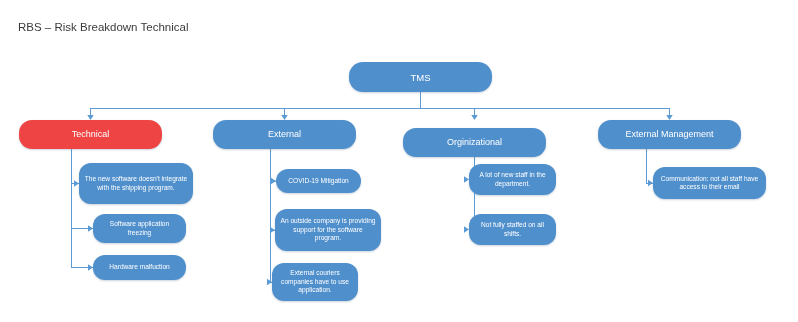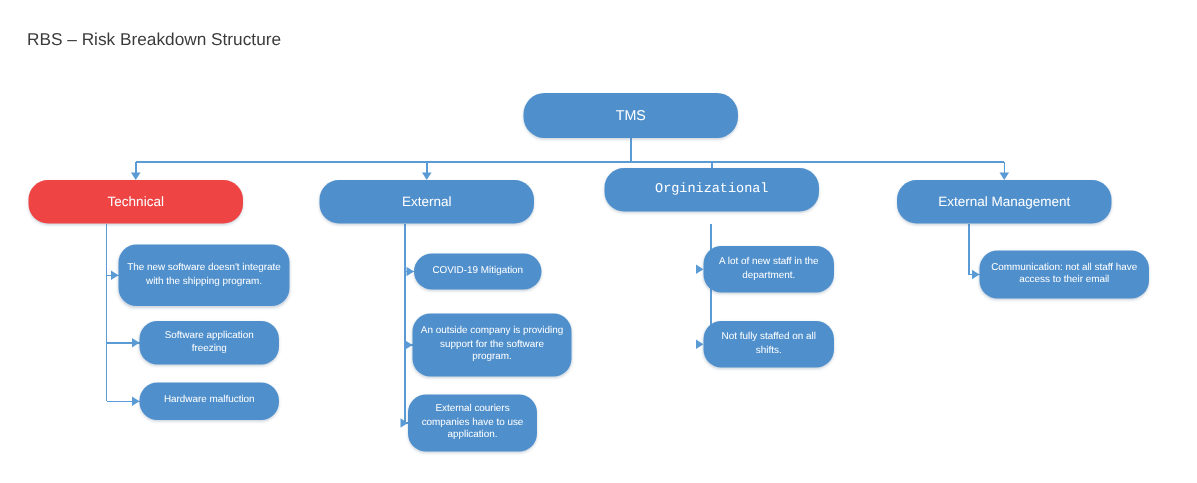--- a/index.html
+++ b/index.html
@@ -75,21 +75,21 @@
   .node-label {
     display: block;
     width: 100%;
   }
 </style>
 </head>
 <body>
 
 <div id="canvas">
 
-  <div id="diagram-title">RBS – Risk Breakdown Structure</div>
+  <div id="diagram-title">RBS – Risk Breakdown Technical</div>
 
   <svg id="connector-layer" viewBox="0 0 798 322" xmlns="http://www.w3.org/2000/svg">
       <line x1="420.5" y1="92" x2="420.5" y2="108" stroke="#5B9BD5" stroke-width="1" shape-rendering="crispEdges"></line>
       <line x1="90.5" y1="108" x2="669.5" y2="108" stroke="#5B9BD5" stroke-width="1" shape-rendering="crispEdges"></line>
       <line x1="90.5" y1="108" x2="90.5" y2="115" stroke="#5B9BD5" stroke-width="1" shape-rendering="crispEdges"></line>
       <polygon points="87.3,115 93.7,115 90.5,120" fill="#5B9BD5"></polygon>
       <line x1="71" y1="149" x2="71" y2="267.5" stroke="#5B9BD5" stroke-width="1" shape-rendering="crispEdges"></line>
       <line x1="71" y1="183.5" x2="79" y2="183.5" stroke="#5B9BD5" stroke-width="1" shape-rendering="crispEdges"></line>
       <polygon points="74,180.3 74,186.7 79,183.5" fill="#5B9BD5"></polygon>
       <line x1="71" y1="228.5" x2="93" y2="228.5" stroke="#5B9BD5" stroke-width="1" shape-rendering="crispEdges"></line>
@@ -140,21 +140,21 @@
       </div>
       <div class="node node-leaf" style="left: 276px; top: 169px; width: 85px; height: 24px; background: rgb(79, 143, 204); color: rgb(255, 255, 255);">
         <span class="node-label">COVID-19 Mitigation</span>
       </div>
       <div class="node node-leaf" style="left: 275px; top: 209px; width: 106px; height: 42px; background: rgb(79, 143, 204); color: rgb(255, 255, 255);">
         <span class="node-label">An outside company is providing support for the software program.</span>
       </div>
       <div class="node node-leaf" style="left: 272px; top: 263px; width: 86px; height: 38px; background: rgb(79, 143, 204); color: rgb(255, 255, 255);">
         <span class="node-label">External couriers companies have to use application.</span>
       </div>
-      <div class="node node-l2" style="left: 403px; top: 112px; width: 143px; height: 29px; background: rgb(79, 143, 204); color: rgb(255, 255, 255); font-family: Liberation Mono, monospace;">
+      <div class="node node-l2" style="left: 403px; top: 128px; width: 143px; height: 29px; background: rgb(79, 143, 204); color: rgb(255, 255, 255);">
         <span class="node-label">Orginizational</span>
       </div>
       <div class="node node-leaf" style="left: 469px; top: 164px; width: 87px; height: 31px; background: rgb(79, 143, 204); color: rgb(255, 255, 255);">
         <span class="node-label">A lot of new staff in the department.</span>
       </div>
       <div class="node node-leaf" style="left: 469px; top: 214px; width: 87px; height: 31px; background: rgb(79, 143, 204); color: rgb(255, 255, 255);">
         <span class="node-label">Not fully staffed on all shifts.</span>
       </div>
       <div class="node node-l2" style="left: 598px; top: 120px; width: 143px; height: 29px; background: rgb(79, 143, 204); color: rgb(255, 255, 255);">
         <span class="node-label">External Management</span>

